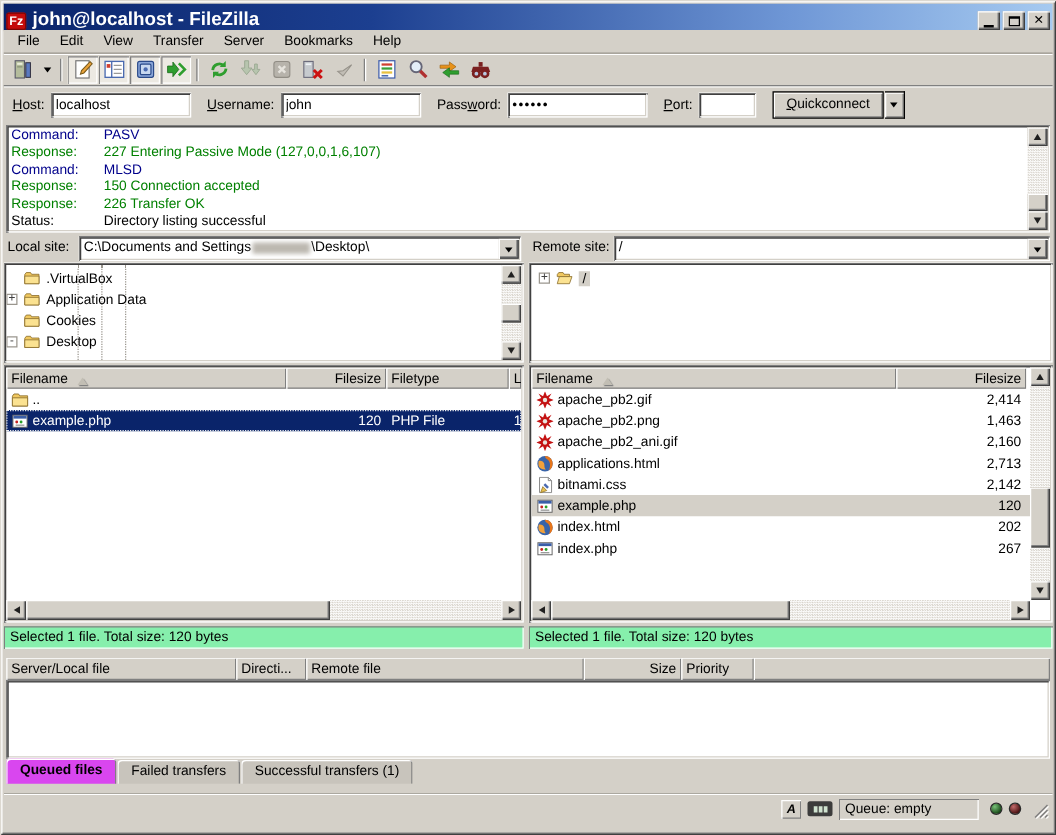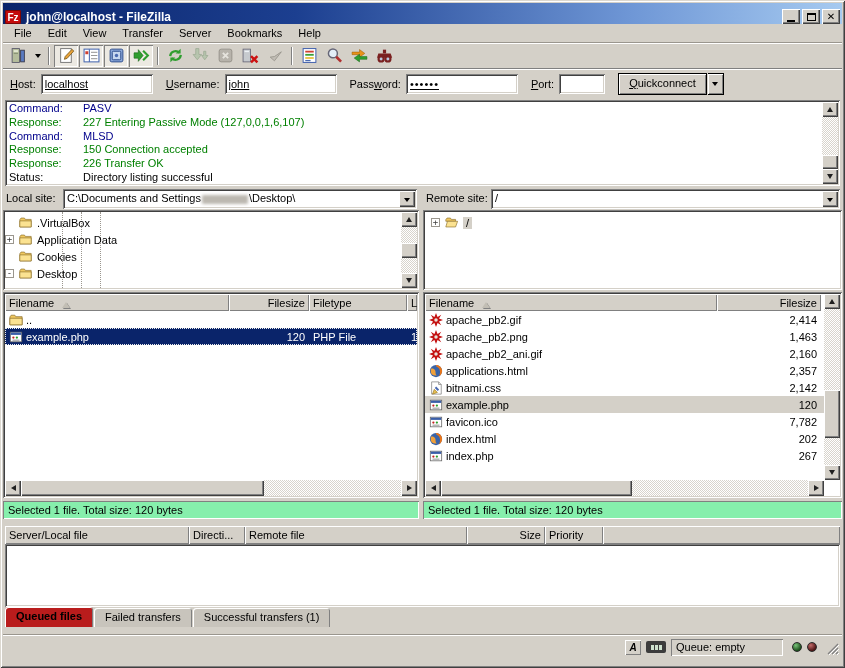--- a/index.html
+++ b/index.html
@@ -13,21 +13,21 @@
                 inset 2px 2px 0 #ffffff, inset -2px -2px 0 #808080;
     overflow:hidden;
   }
 
   
   .titlebar { height:21px; display:flex; align-items:flex-end; gap:3px; padding:0 2px;
     background:linear-gradient(90deg,#0a246a 0%,#1c3f90 35%,#6f97d6 75%,#a6caf0 100%); }
   .logo { width:16px; height:14px; background:#c40b0b; color:#fff; font-weight:bold;
     font-size:10px; display:flex; align-items:center; justify-content:center; border-radius:2px;
     box-shadow: inset 0 0 0 1px #7a0606; }
-  .title-text { flex:1; color:#fff; font-weight:bold; font-size:12px; padding-left:2px;
+  .title-text { flex:1; color:#fff; font-weight:bold; font-size:15px; padding-left:2px;
     white-space:nowrap; overflow:hidden; }
   .tb-btns { display:flex; gap:2px; }
   .tb-btn { width:18px; height:15px; background:#d4d0c8; position:relative;
     box-shadow: inset 1px 1px 0 #ffffff, inset -1px -1px 0 #404040, inset -2px -2px 0 #808080;
     display:flex; align-items:center; justify-content:center; }
   .gl-min { width:8px; height:2px; background:#000; margin-top:8px; }
   .gl-max { width:9px; height:8px; border:1px solid #000; border-top-width:2px; }
   .gl-x { font-size:10px; font-weight:bold; line-height:10px; font-family:"DejaVu Sans",sans-serif; }
 
   
@@ -47,21 +47,21 @@
   .tri-down { width:0; height:0; border:3px solid transparent; border-top:4px solid #000; margin-top:4px; }
 
   
   .qcbar { height:30px; display:flex; align-items:center; gap:5px; padding:0 7px;
     border-top:1px solid #808080; box-shadow: inset 0 1px 0 #ffffff; }
   .qcbar label { white-space:nowrap;text-align:right; }
   .mn { text-decoration:underline; }
   .tfield { height:20px; border:none; outline:none; background:#fff; padding:2px 4px;
     font:11px "Liberation Sans",sans-serif; color:#000;
     box-shadow: inset 1px 1px 0 #808080, inset -1px -1px 0 #ffffff,
-                inset 2px 2px 0 #404040, inset -2px -2px 0 #d4d0c8; text-decoration: underline; }
+                inset 2px 2px 0 #404040, inset -2px -2px 0 #d4d0c8; }
   .w-host{width:112px} .w-user{width:112px} .w-pass{width:112px; letter-spacing:1px;} .w-port{width:46px}
   .qc-btn { height:22px; padding:2px 10px 3px; background:#d4d0c8; border:1px solid #000;
     box-shadow: inset 1px 1px 0 #ffffff, inset -1px -1px 0 #808080;
     font:11px "Liberation Sans",sans-serif; }
   .qc-drop { width:16px; height:22px; background:#d4d0c8; border:1px solid #000; border-left:none;
     box-shadow: inset 1px 1px 0 #ffffff, inset -1px -1px 0 #808080;
     display:flex; align-items:center; justify-content:center; }
 
   
   .sunken { background:#fff;
@@ -155,21 +155,21 @@
     box-shadow: inset 1px 1px 0 #808080, inset -1px -1px 0 #ffffff; }
 
   
   .qhead { display:flex; height:18px; margin:7px 2px 0; }
   .q1{width:184px}.q2{width:56px}.q3{width:222px}.q4{width:78px}.q5{width:58px}.q6{width:152px}.q7{flex:1}
   .qbody { margin:0 2px; height:63px; }
   .tabs { display:flex; padding-left:2px; height:20px; align-items:flex-end; }
   .tab { height:19px; padding:3px 11px; background:#c8c4bc; margin-right:1px;
     border-top-left-radius:3px; border-top-right-radius:3px;
     box-shadow: inset 1px 1px 0 #ffffff, inset -1px 0 0 #808080; white-space:nowrap; }
-  .tab.active { background:#b91c1c; font-weight:bold; height:20px; }
+  .tab.active { background:#d946ef; font-weight:bold; height:20px; }
 
   
   .bottom-divider { height:2px; margin-top:7px; box-shadow: inset 0 1px 0 #9a968e, inset 0 -1px 0 #ffffff; }
   .statusbar { height:22px; display:flex; align-items:center; justify-content:flex-end; gap:5px;
     padding:0 3px 0 0; }
   .ascii-ind { width:16px; height:15px; background:#d4d0c8; font-size:10px; font-weight:bold;
     display:flex; align-items:center; justify-content:center;
     box-shadow: inset 1px 1px 0 #ffffff, inset -1px -1px 0 #808080; font-style:italic; }
   .speed-badge { width:20px; height:12px; background:#3c3c3c; border-radius:2px;
     display:flex; align-items:center; justify-content:center; gap:1px; }
@@ -655,21 +655,21 @@
               </div>
           </div>
           <div class="lrow">
             <div class="cell r1">
                 <svg class="ficon">
                   <use href="#i-firefox"></use>
                 </svg>
                 <span>applications.html</span>
               </div>
             <div class="cell r2 cr">
-                <span>2,357</span>
+                <span>2,713</span>
               </div>
           </div>
           <div class="lrow">
             <div class="cell r1">
                 <svg class="ficon">
                   <use href="#i-csspage"></use>
                 </svg>
                 <span>bitnami.css</span>
               </div>
             <div class="cell r2 cr">
@@ -678,31 +678,20 @@
           </div>
           <div class="lrow sel-inactive">
             <div class="cell r1">
                 <svg class="ficon">
                   <use href="#i-appwin"></use>
                 </svg>
                 <span>example.php</span>
               </div>
             <div class="cell r2 cr">
                 <span>120</span>
-              </div>
-          </div>
-          <div class="lrow">
-            <div class="cell r1">
-                <svg class="ficon">
-                  <use href="#i-appwin"></use>
-                </svg>
-                <span>favicon.ico</span>
-              </div>
-            <div class="cell r2 cr">
-                <span>7,782</span>
               </div>
           </div>
           <div class="lrow">
             <div class="cell r1">
                 <svg class="ficon">
                   <use href="#i-firefox"></use>
                 </svg>
                 <span>index.html</span>
               </div>
             <div class="cell r2 cr">

